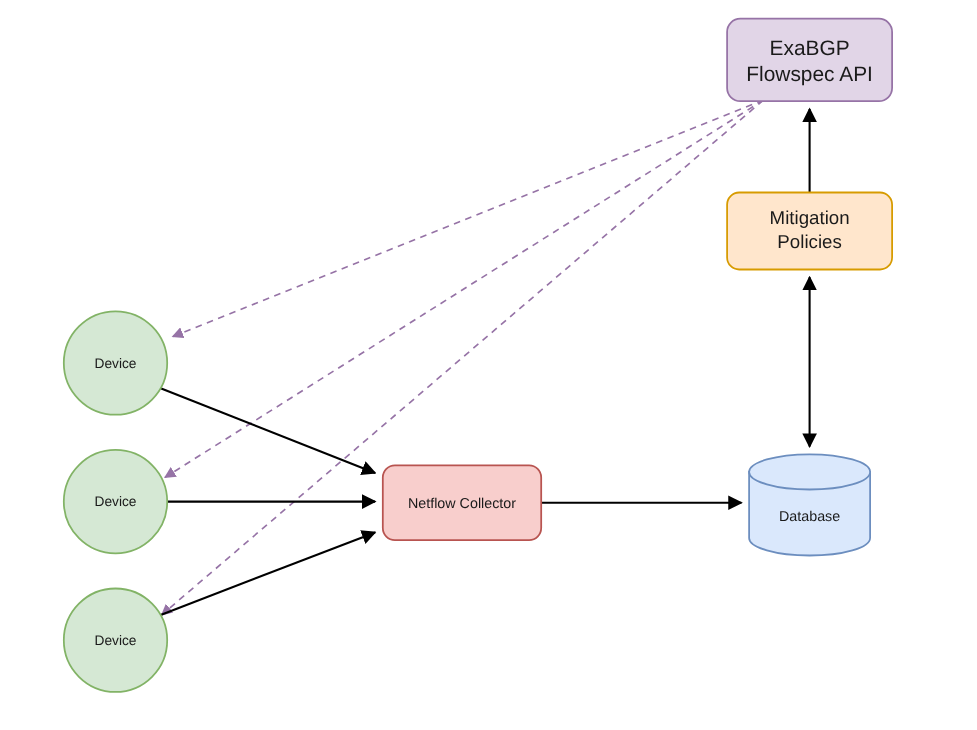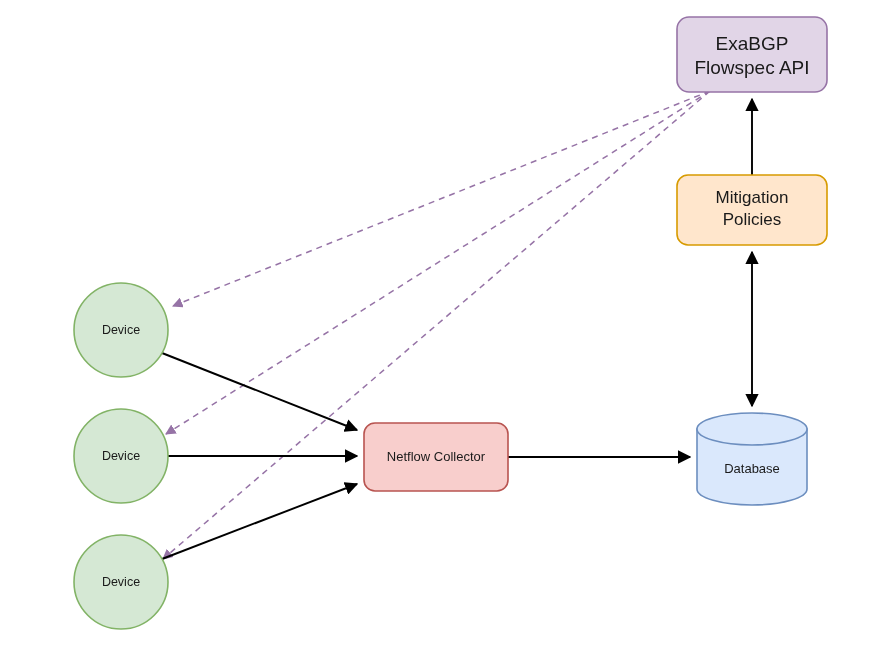--- a/index.html
+++ b/index.html
@@ -10,21 +10,21 @@
   }
   body {
     width: 888px;
     height: 664px;
     position: relative;
     overflow: hidden;
     font-family: "Liberation Sans", sans-serif;
   }
   #diagram-root {
     position: absolute;
-    left: 16px;
+    left: 0;
     top: 0;
     width: 792px;
     height: 664px;
   }
   svg.diagram-canvas {
     position: absolute;
     left: 0;
     top: 0;
     width: 888px;
     height: 664px;

